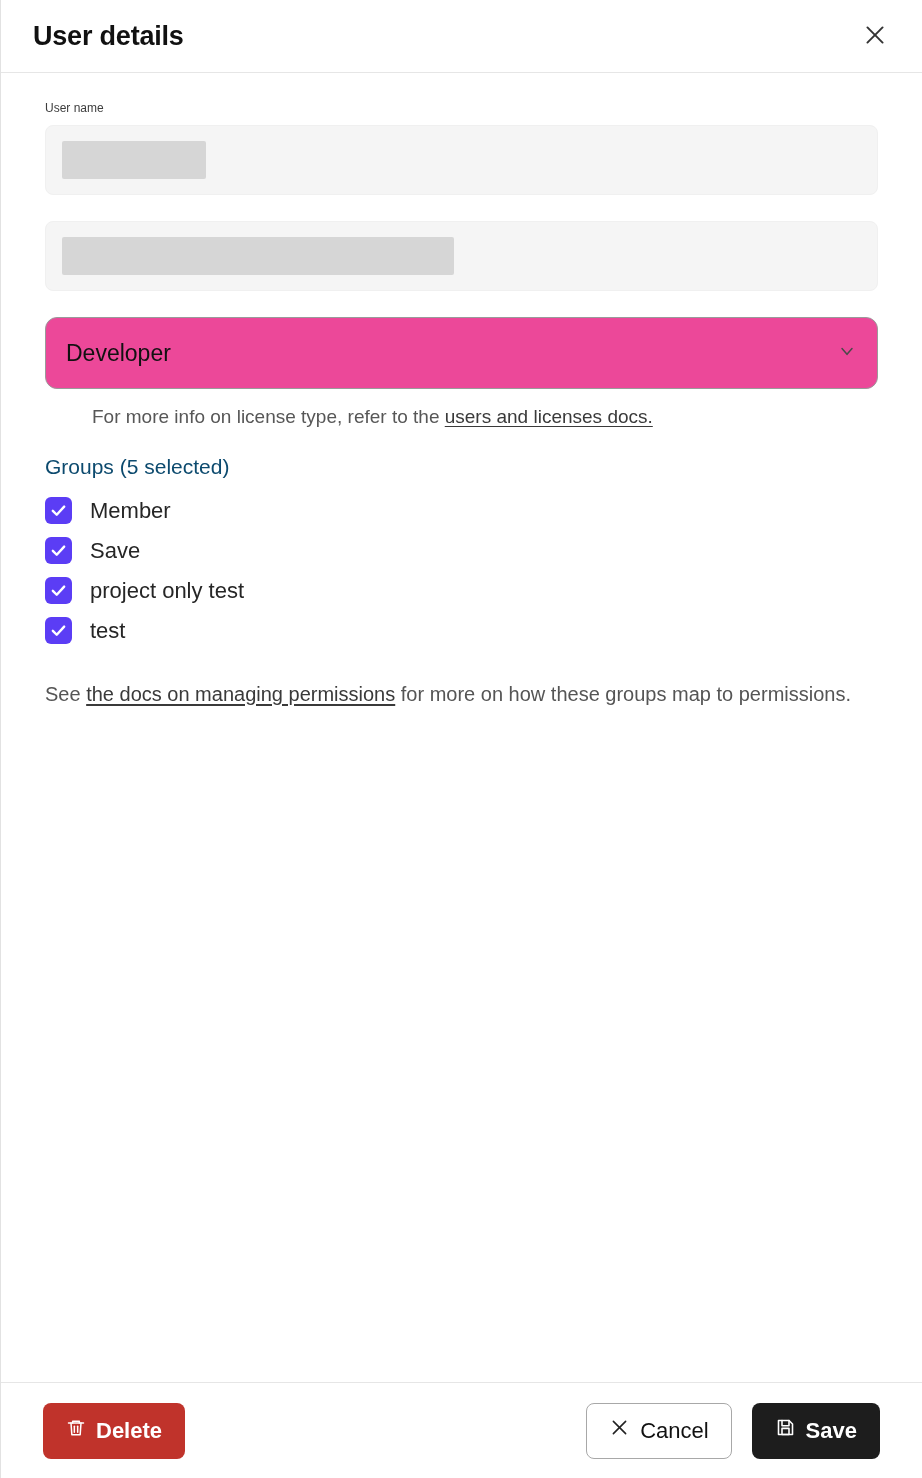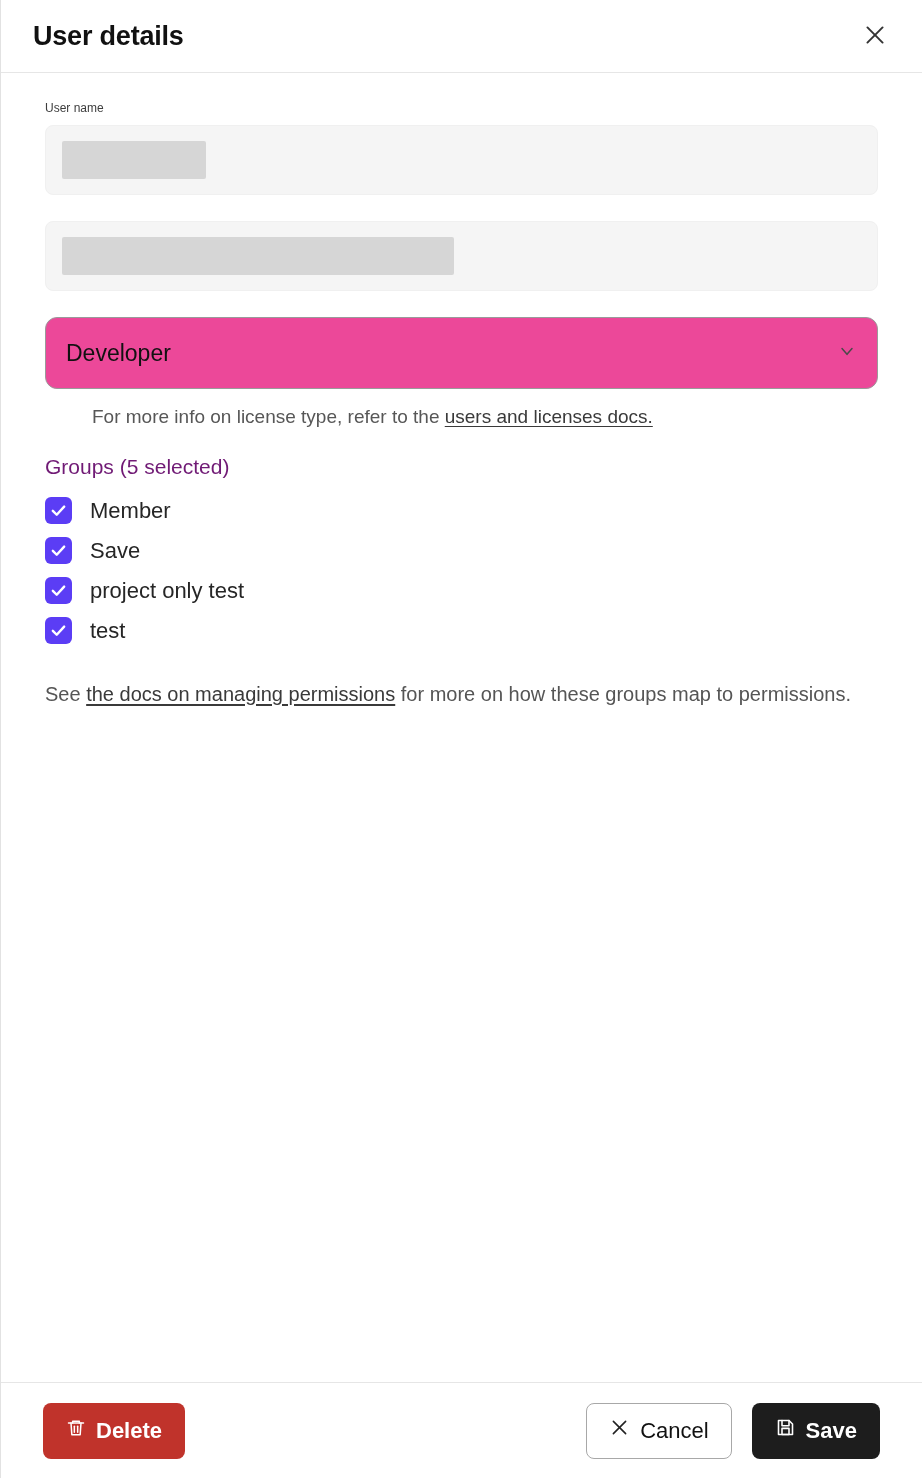--- a/index.html
+++ b/index.html
@@ -109,21 +109,21 @@
     margin-left: 47px;
   }
   .helper-text a, .link {
     color: #3a3a3a;
     text-decoration: underline;
     text-underline-offset: 3px;
     cursor: pointer;
   }
   .groups-title {
     font-size: 21px;
-    color: #701a75;
+    color: #0c4a6e;
     margin-bottom: 12px;
   }
   .group-row {
     display: flex;
     align-items: center;
     gap: 18px;
     height: 40px;
     cursor: pointer;
   }
   .cbox {

